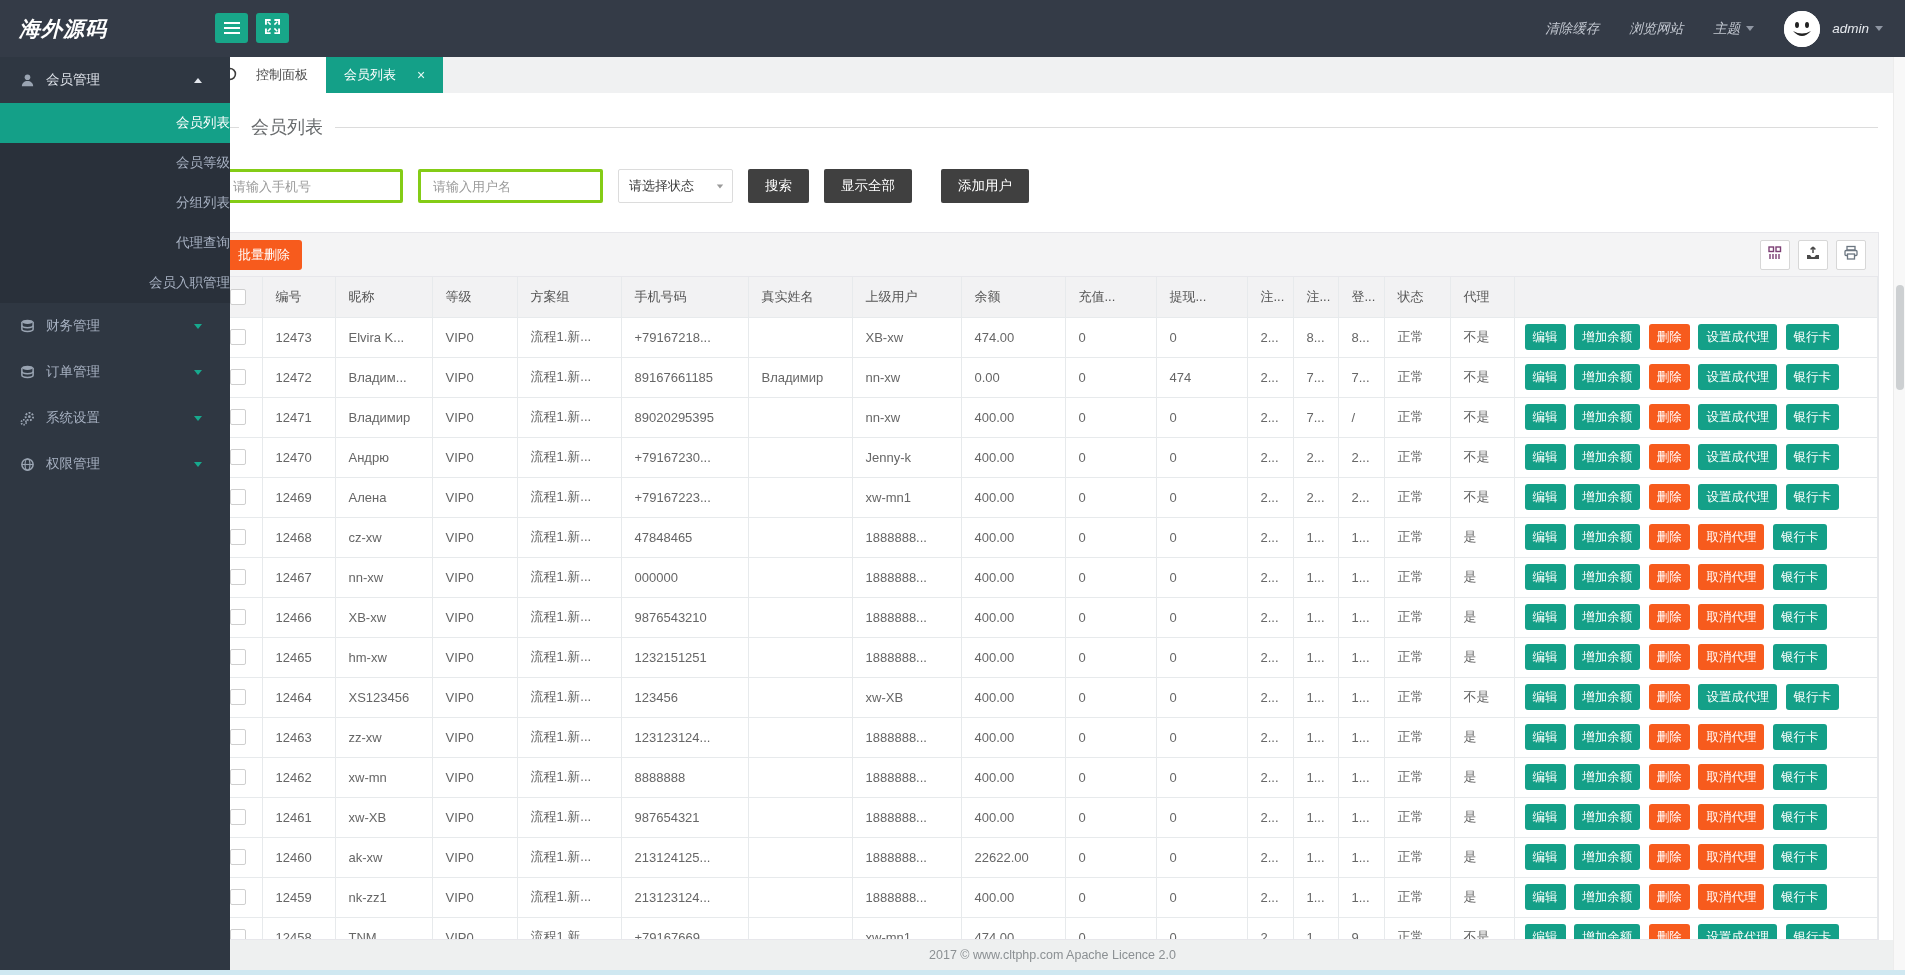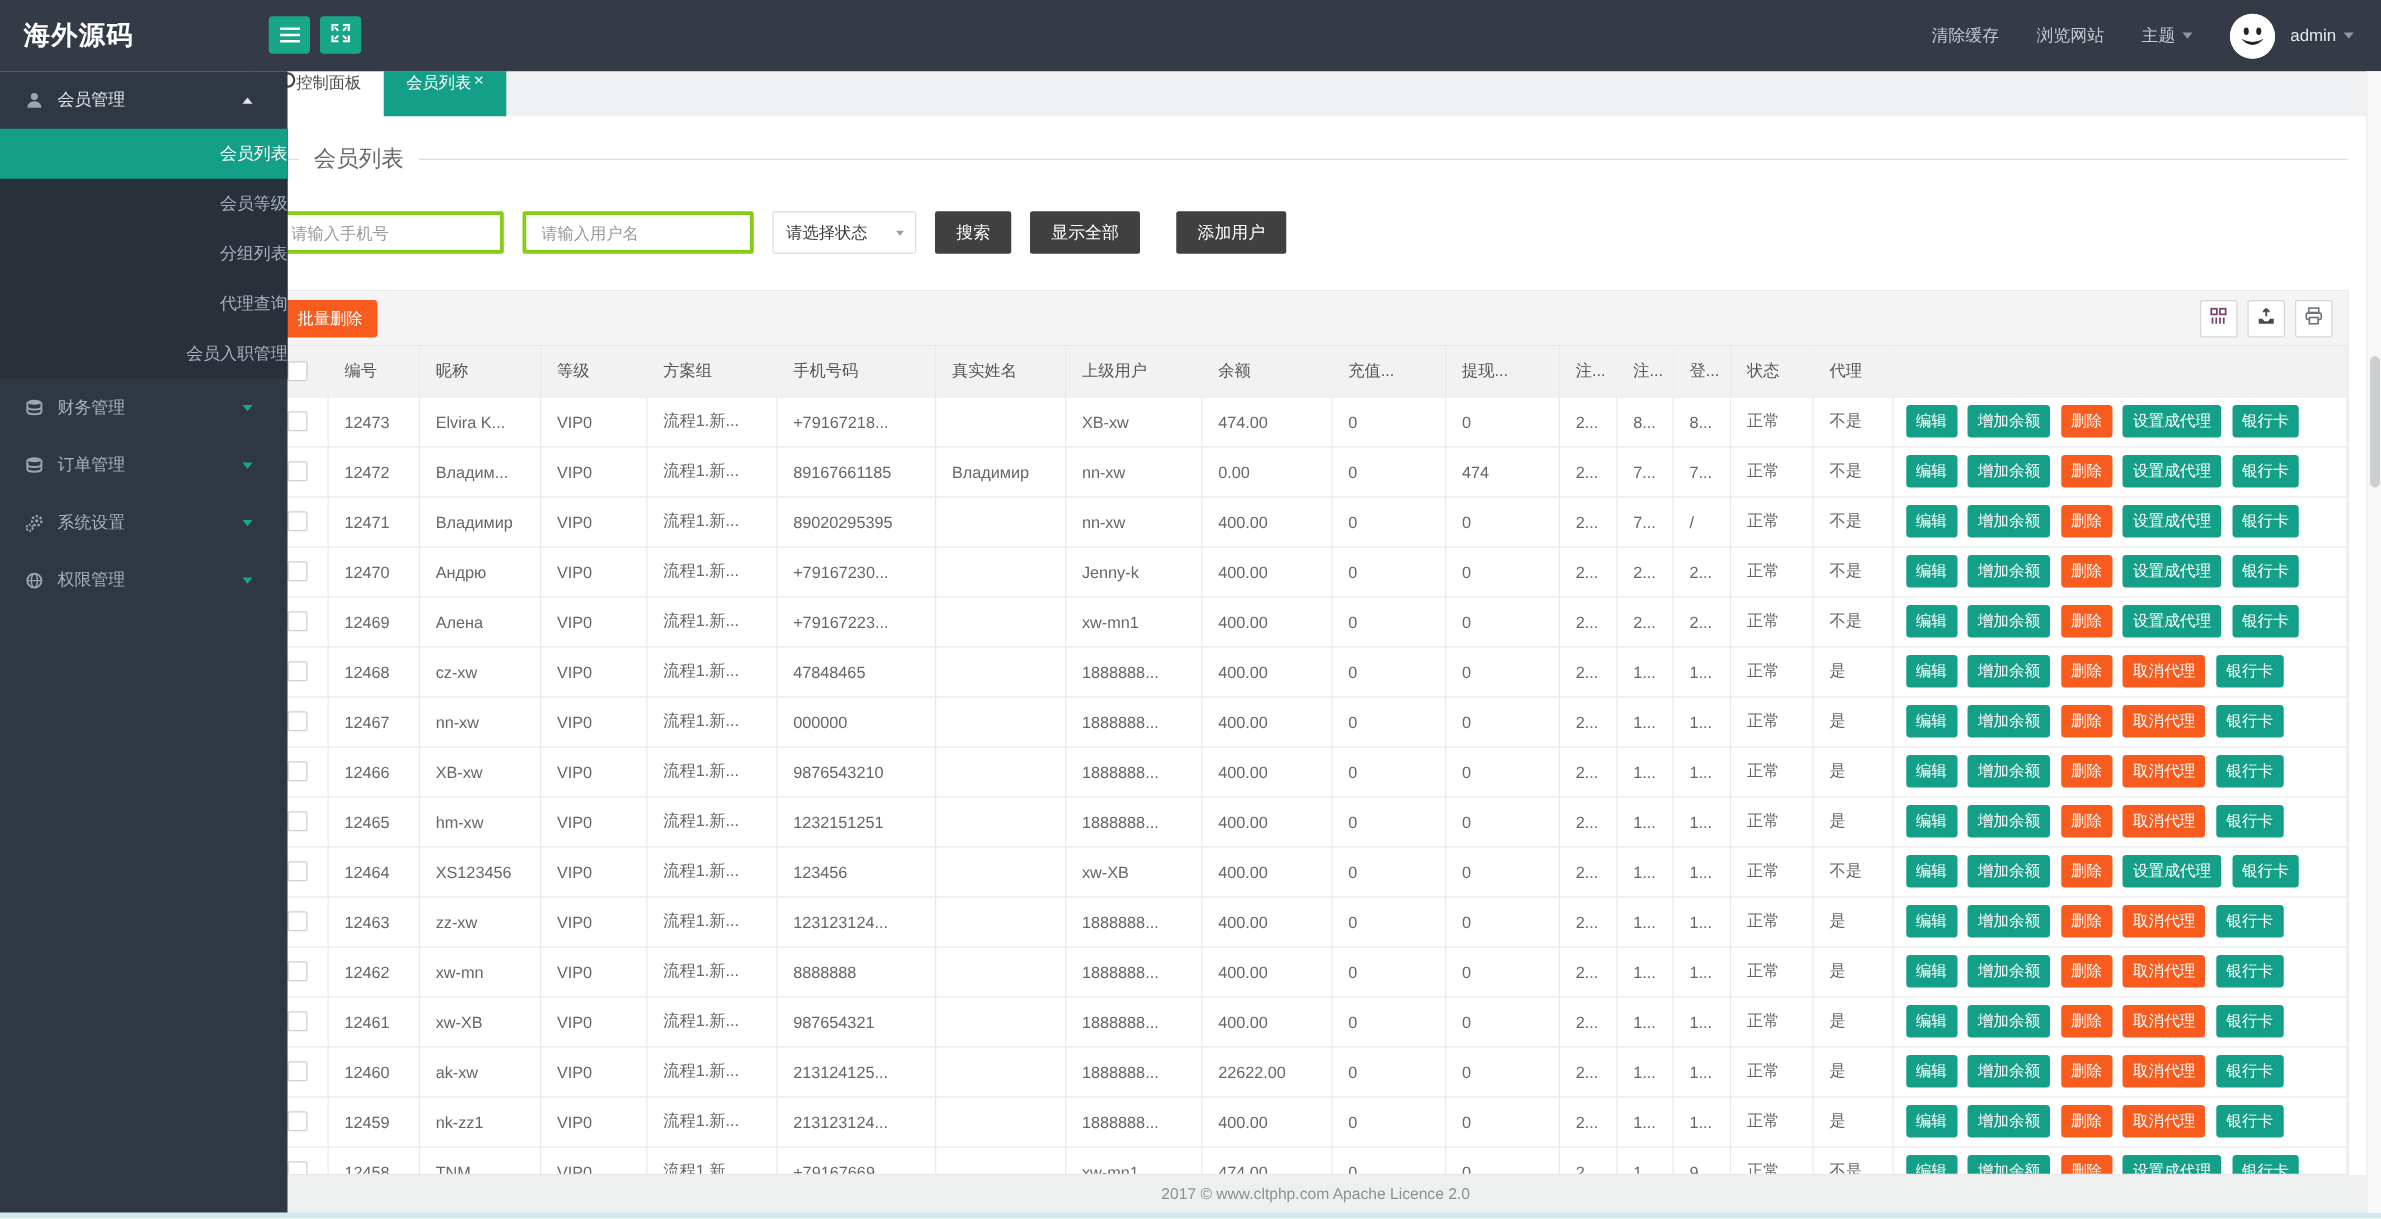--- a/index.html
+++ b/index.html
@@ -1,47 +1,47 @@
 <!DOCTYPE html>
 <html><head>
 <meta charset="utf-8">
 <style>
   * { margin:0; padding:0; box-sizing:border-box; }
   html,body { width:1905px; height:975px; font-family:"Liberation Sans","DejaVu Sans",sans-serif; background:#fff; }
   .app { position:relative; width:1905px; height:975px; overflow:hidden; background:#fff; }
 
   
   .topbar { position:absolute; left:0; top:0; right:0; height:57px; background:#343b47; z-index:5; }
-  .logo { position:absolute; left:0; top:0; width:200px; height:57px; line-height:57px; padding-left:19px; color:#fff; font-size:21px; font-weight:bold; letter-spacing:1px; }
+  .logo { position:absolute; left:0; top:0; width:200px; height:57px; line-height:57px; padding-left:19px; color:#fff; font-size:21px; font-weight:bold; letter-spacing:1px;font-style:italic; }
   .tb-btn { position:absolute; top:13px; width:33px; height:30px; background:#18a689; border:none; border-radius:3px; cursor:pointer; display:flex; align-items:center; justify-content:center; }
   .tb-btn.b1 { left:215px; } .tb-btn.b2 { left:256px; }
   .ham { display:block; width:16px; height:12px; border-top:2px solid #fff; border-bottom:2px solid #fff; position:relative; }
   .ham:after { content:""; position:absolute; left:0; top:3px; width:16px; height:2px; background:#fff; }
   .tb-right { position:absolute; right:22px; top:0; height:57px; display:flex; align-items:center; gap:30px; color:#c3c8d1; font-size:13.5px; }
-  .tb-link { color:#c3c8d1; text-decoration:none; cursor:pointer; display:flex; align-items:center; gap:6px; }
+  .tb-link { color:#c3c8d1; text-decoration:none; cursor:pointer; display:flex; align-items:center; gap:6px;font-style:italic; }
   .caret-down { display:inline-block; width:0; height:0; border-left:4px solid transparent; border-right:4px solid transparent; border-top:5px solid #8f96a3; }
   .avatar { width:36px; height:36px; border-radius:50%; background:#fff; display:flex; align-items:center; justify-content:center; margin-right:-18px; }
   .userbox { display:flex; align-items:center; gap:6px; color:#e6e9ee; }
 
   
   .sidebar { position:absolute; left:0; top:57px; width:230px; bottom:5px; background:#2f3742; z-index:4;text-align:right; }
   .side-item { height:46px; display:flex; align-items:center; padding:0 28px 0 20px; color:#a7b1c2; font-size:13.5px; cursor:pointer; }
   .side-item .lbl { margin-left:11px; color:#dfe3ea; }
   .side-item.collapsed .lbl { color:#a7b1c2; }
   .side-item .caret { margin-left:auto; }
   .caret-up-w { width:0; height:0; border-left:4px solid transparent; border-right:4px solid transparent; border-bottom:5px solid #e3e7ed; }
   .caret-dn-t { width:0; height:0; border-left:4px solid transparent; border-right:4px solid transparent; border-top:5px solid #17a98e; }
   .submenu { background:#29303a; }
   .sub-item { height:40px; line-height:40px; padding-left:48px; font-size:13.5px; color:#a7b1c2; cursor:pointer; }
   .sub-item.active { background:#14a088; color:#fff; }
   .sicon { width:15px; height:15px; flex:0 0 15px; }
 
   
   .tabbar { position:absolute; left:200px; top:57px; right:12px; height:36px; background:#f0f1f2; display:flex; z-index:3; }
-  .tab { height:36px; display:flex; gap:0; padding:0 18px; font-size:13px; color:#4a4a4a; cursor:pointer; }
+  .tab { height:36px; display:flex; align-items:center; gap:19px; padding:0 18px; font-size:13px; color:#4a4a4a; cursor:pointer; }
   .tab.first { margin-left:5px; background:#fff; }
   .tab.active { background:#14a088; color:#fff; }
   .tab .close { font-size:14px; color:#e8fbf6; margin-left:2px; cursor:pointer; line-height:1; }
 
   
   .content { position:absolute; left:200px; top:93px; right:12px; bottom:35px; background:#fff; overflow:hidden; }
   .title-row { display:flex; align-items:center; margin:22px 15px 0 15px; }
   .title-row .ln { height:0; border-top:1px solid #dcdcdc; }
   .ln.s { width:24px; } .ln.l { flex:1; }
   .page-title { font-size:18px; font-weight:normal; color:#676a6c; margin:0 12px; }

